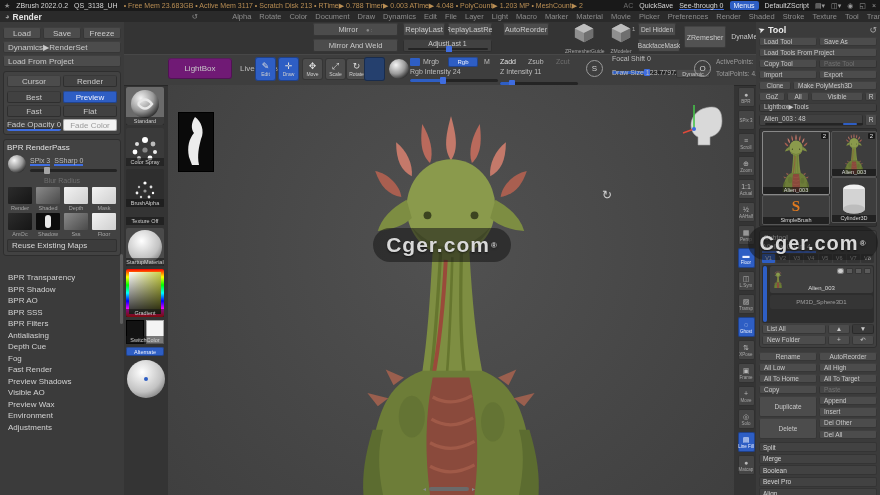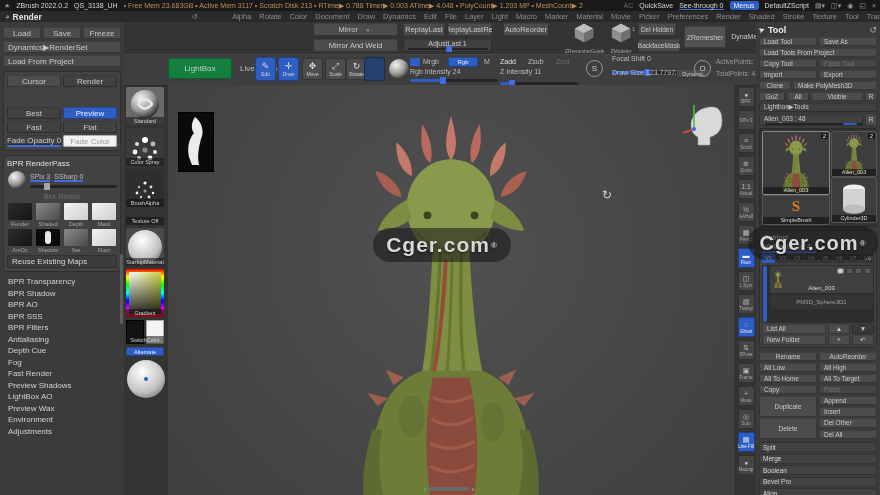--- a/index.html
+++ b/index.html
@@ -252,21 +252,21 @@
     </div>
   <div class="row">
       <div class="btn left">Load From Project</div>
     </div>
 
   <div class="groupbox">
     <div class="row" style="margin-top:0">
       <div class="btn">Cursor</div>
       <div class="btn flat">Render</div>
     </div>
-    <div class="row" style="margin-top:20px">
+    <div class="row" style="margin-top:4px">
       <div class="btn flat">Best</div>
       <div class="btn blue">Preview</div>
     </div>
     <div class="row">
       <div class="btn flat">Fast</div>
       <div class="btn flat">Flat</div>
     </div>
     <div class="row">
       <div class="btn flat" style="border-bottom:2px solid #3f6de0">Fade Opacity 0</div>
       <div class="btn fadecolor">Fade Color</div>
@@ -328,32 +328,32 @@
       </div>
 
       <div class="pass">
         <div class="pthumb light"></div>
         <span class="microlbl">Floor</span>
       </div>
     </div>
     <div class="sectionbtn" style="background:#3c3c3c">Reuse Existing Maps</div>
   </div>
 
-  <div style="margin-top:4px">
+  <div style="margin-top:16px">
       <div class="toggle">BPR Transparency</div>
       <div class="toggle">BPR Shadow</div>
       <div class="toggle">BPR AO</div>
       <div class="toggle">BPR SSS</div>
       <div class="toggle">BPR Filters</div>
       <div class="toggle">Antialiasing</div>
       <div class="toggle">Depth Cue</div>
       <div class="toggle">Fog</div>
       <div class="toggle">Fast Render</div>
       <div class="toggle">Preview Shadows</div>
-      <div class="toggle">LightBox AO</div>
+      <div class="toggle">Visible AO</div>
       <div class="toggle">Preview Wax</div>
       <div class="toggle">Environment</div>
       <div class="toggle">Adjustments</div>
     </div>
   <div id="lp-scroll"></div>
 </div>
 
 <div id="center">
 
   <div id="subtb">
@@ -384,21 +384,21 @@
       <div class="microlbl" style="font-size:5px">ZModeler</div>
     </div>
     <span class="abs microlbl" style="left:508px;top:4px">1</span>
     <div class="btn" style="left:514px;top:1px;width:38px;font-size:6.5px">Del Hidden</div>
     <div class="btn" style="left:514px;top:17px;width:42px;font-size:6.5px">BackfaceMask</div>
     <div class="btn" style="left:560px;top:4px;width:42px;height:22px;font-size:7px;background:#525252">ZRemesher</div>
     <div class="btn flat" style="left:606px;top:8px;width:36px;font-size:7px;background:transparent;box-shadow:none">DynaMesh</div>
   </div>
 
   <div id="toolbar">
-    <div class="btn" style="position:absolute;left:44px;top:4px;width:64px;height:21px;background:#15803d;border-radius:3px">LightBox</div>
+    <div class="btn" style="position:absolute;left:44px;top:4px;width:64px;height:21px;background:#701a75;border-radius:3px">LightBox</div>
     <span class="abs tinylbl" style="left:116px;top:10px;font-size:8px">Live Boolean</span>
 
     <div class="modebtn blue" style="left:131px">
         <span class="g">✎</span>
         <span class="microlbl">Edit</span>
       </div>
     <div class="modebtn blue" style="left:154px">
         <span class="g">✛</span>
         <span class="microlbl">Draw</span>
       </div>

